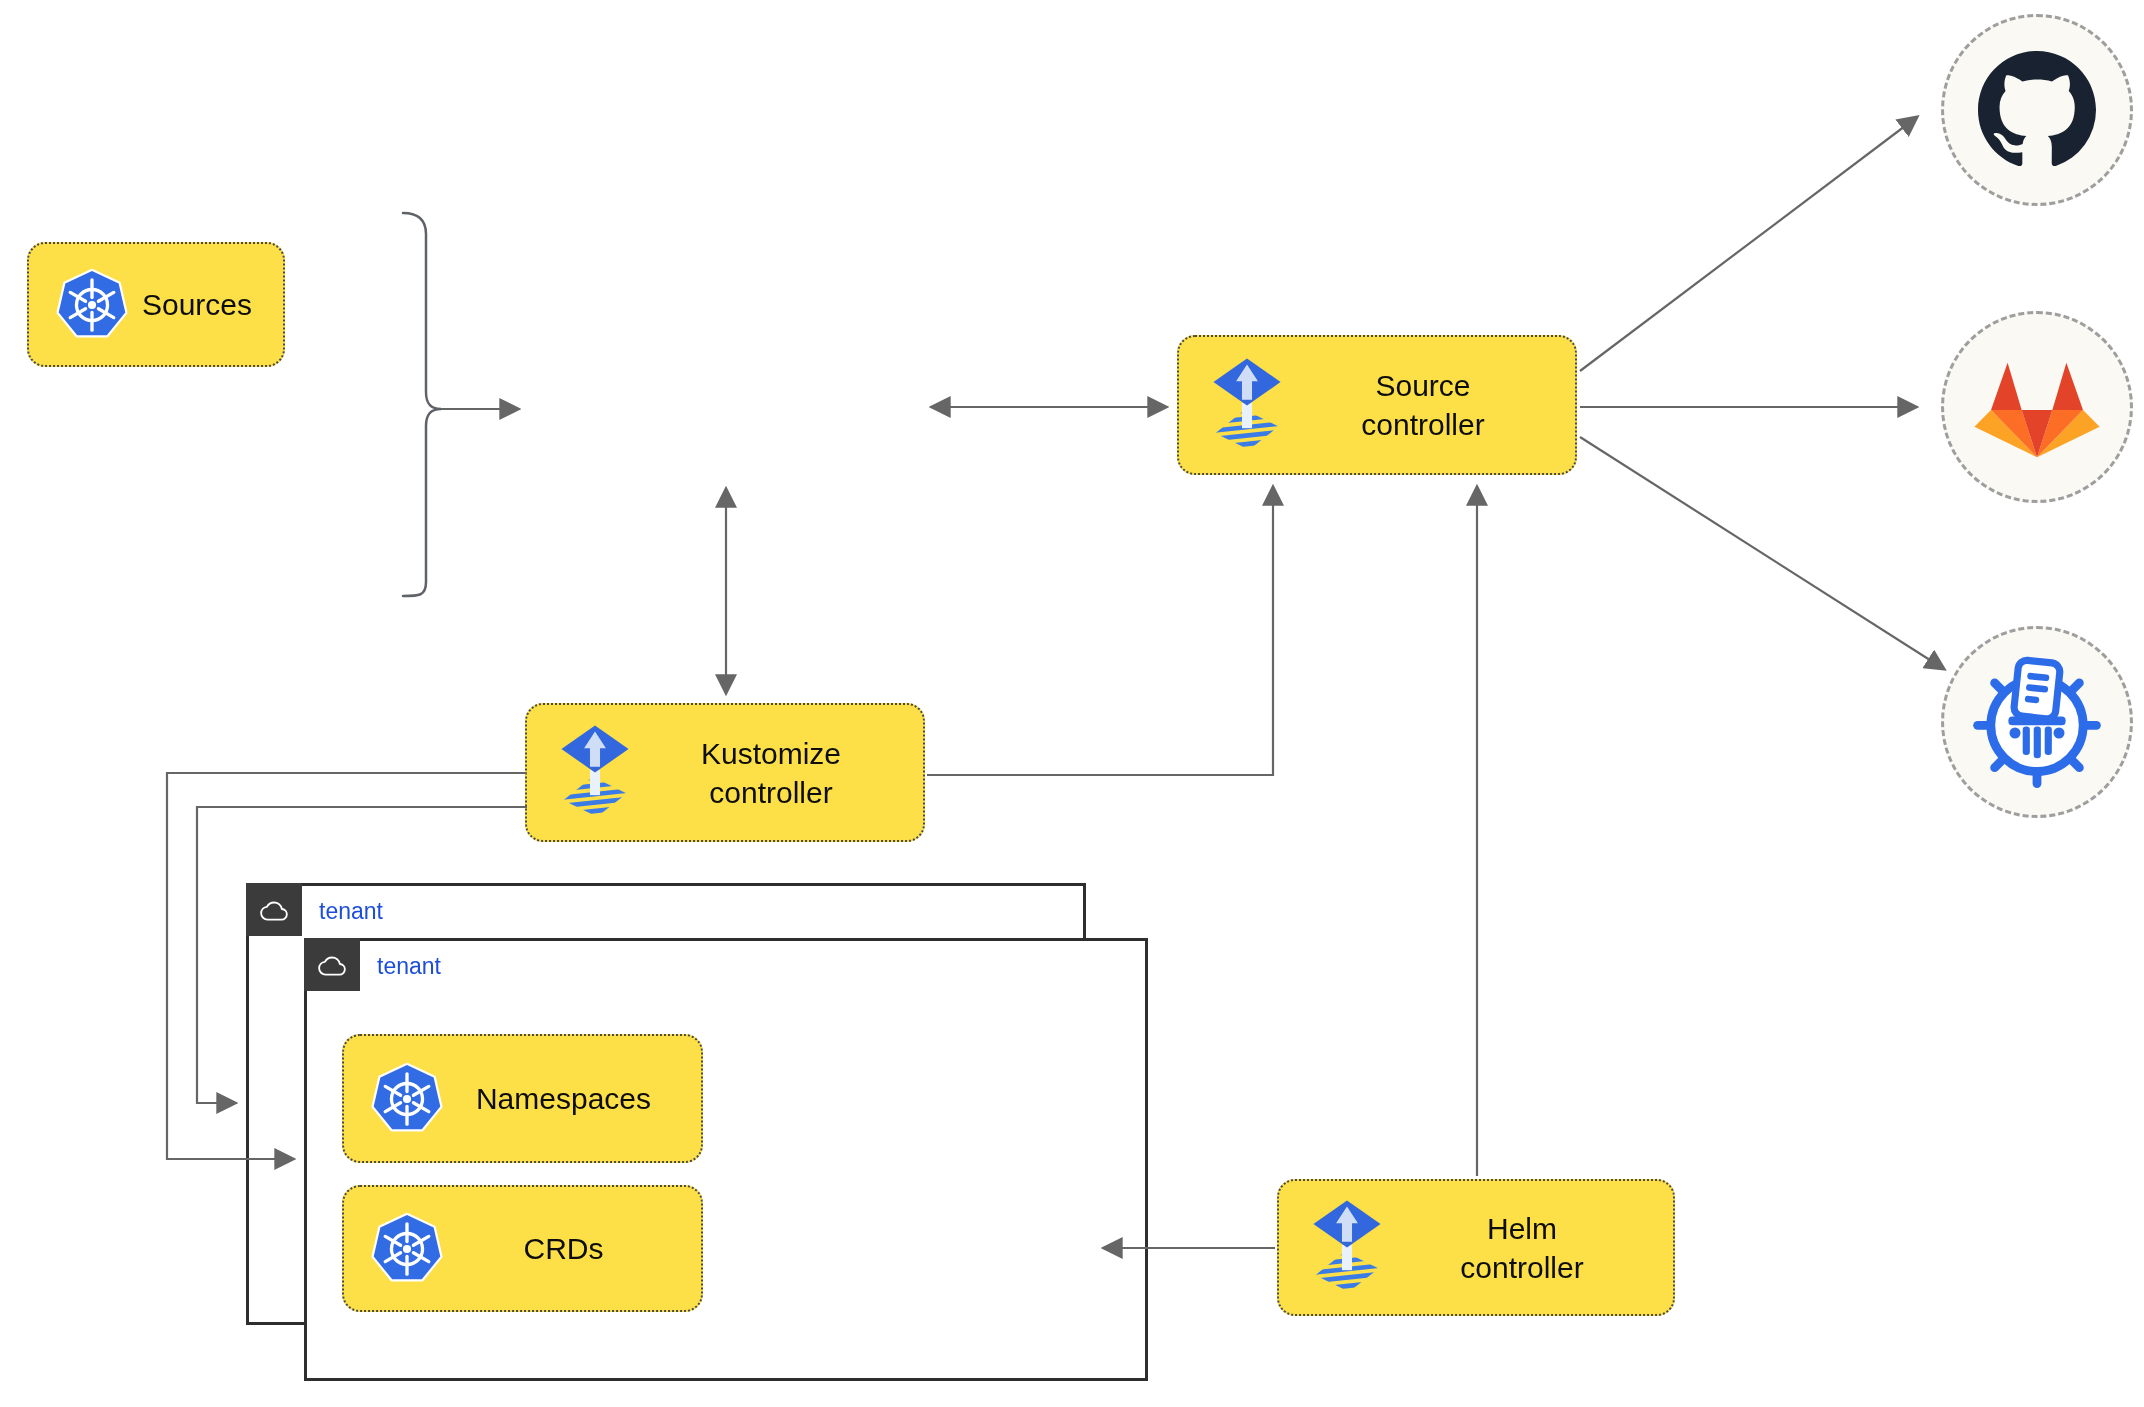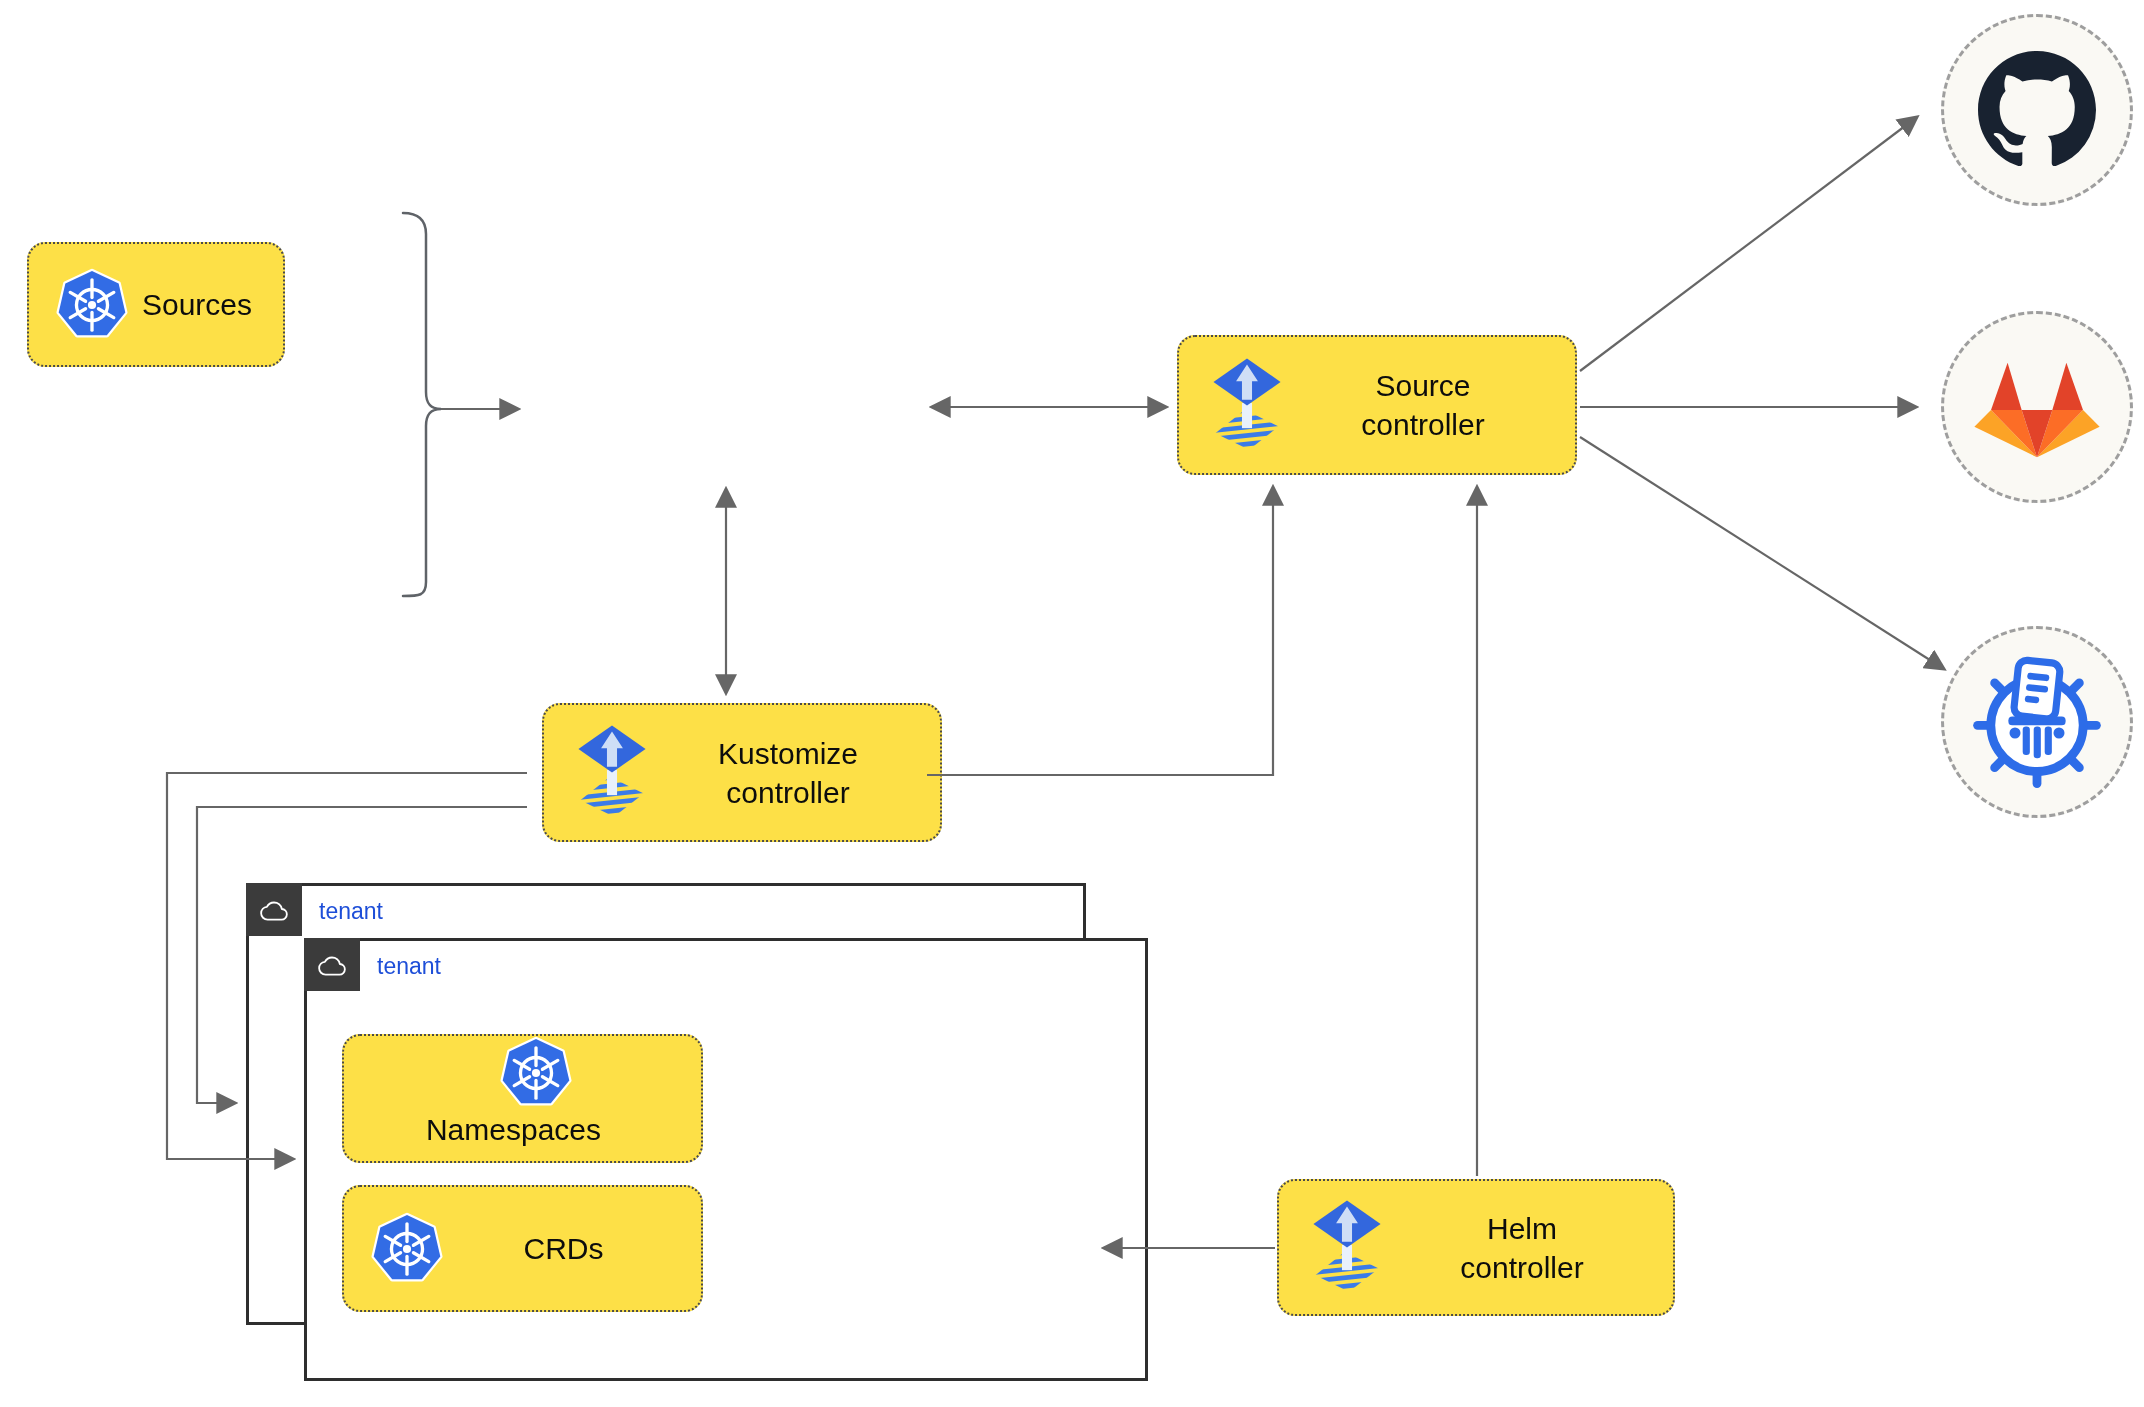--- a/index.html
+++ b/index.html
@@ -151,41 +151,41 @@
   <div class="node" style="left:1177px;top:335px;width:400px;height:140px;">
     <svg class="icon" width="84" height="99">
         <use href="#sym-flux"></use>
       </svg>
     <span class="lbl">
       <span style="display:block">Source</span>
       <span style="display:block">controller</span>
     </span>
   </div>
 
-  <div class="node" style="left:542px;top:703px;width:400px;height:139px;">
+  <div class="node" style="left:525px;top:703px;width:400px;height:139px;">
     <svg class="icon" width="84" height="99">
         <use href="#sym-flux"></use>
       </svg>
     <span class="lbl">
       <span style="display:block">Kustomize</span>
       <span style="display:block">controller</span>
     </span>
   </div>
 
   <div class="node" style="left:1277px;top:1179px;width:398px;height:137px;">
     <svg class="icon" width="84" height="99">
         <use href="#sym-flux"></use>
       </svg>
     <span class="lbl">
       <span style="display:block">Helm</span>
       <span style="display:block">controller</span>
     </span>
   </div>
 
-  <div class="node" style="left:342px;top:1034px;width:361px;height:129px;flex-direction:column;">
+  <div class="node" style="left:342px;top:1034px;width:361px;height:129px;">
     <svg class="icon" width="74" height="74">
         <use href="#sym-k8s"></use>
       </svg>
     <span class="lbl">Namespaces</span>
   </div>
 
 
   <div class="node" style="left:342px;top:1185px;width:361px;height:127px;">
     <svg class="icon" width="74" height="74">
         <use href="#sym-k8s"></use>

